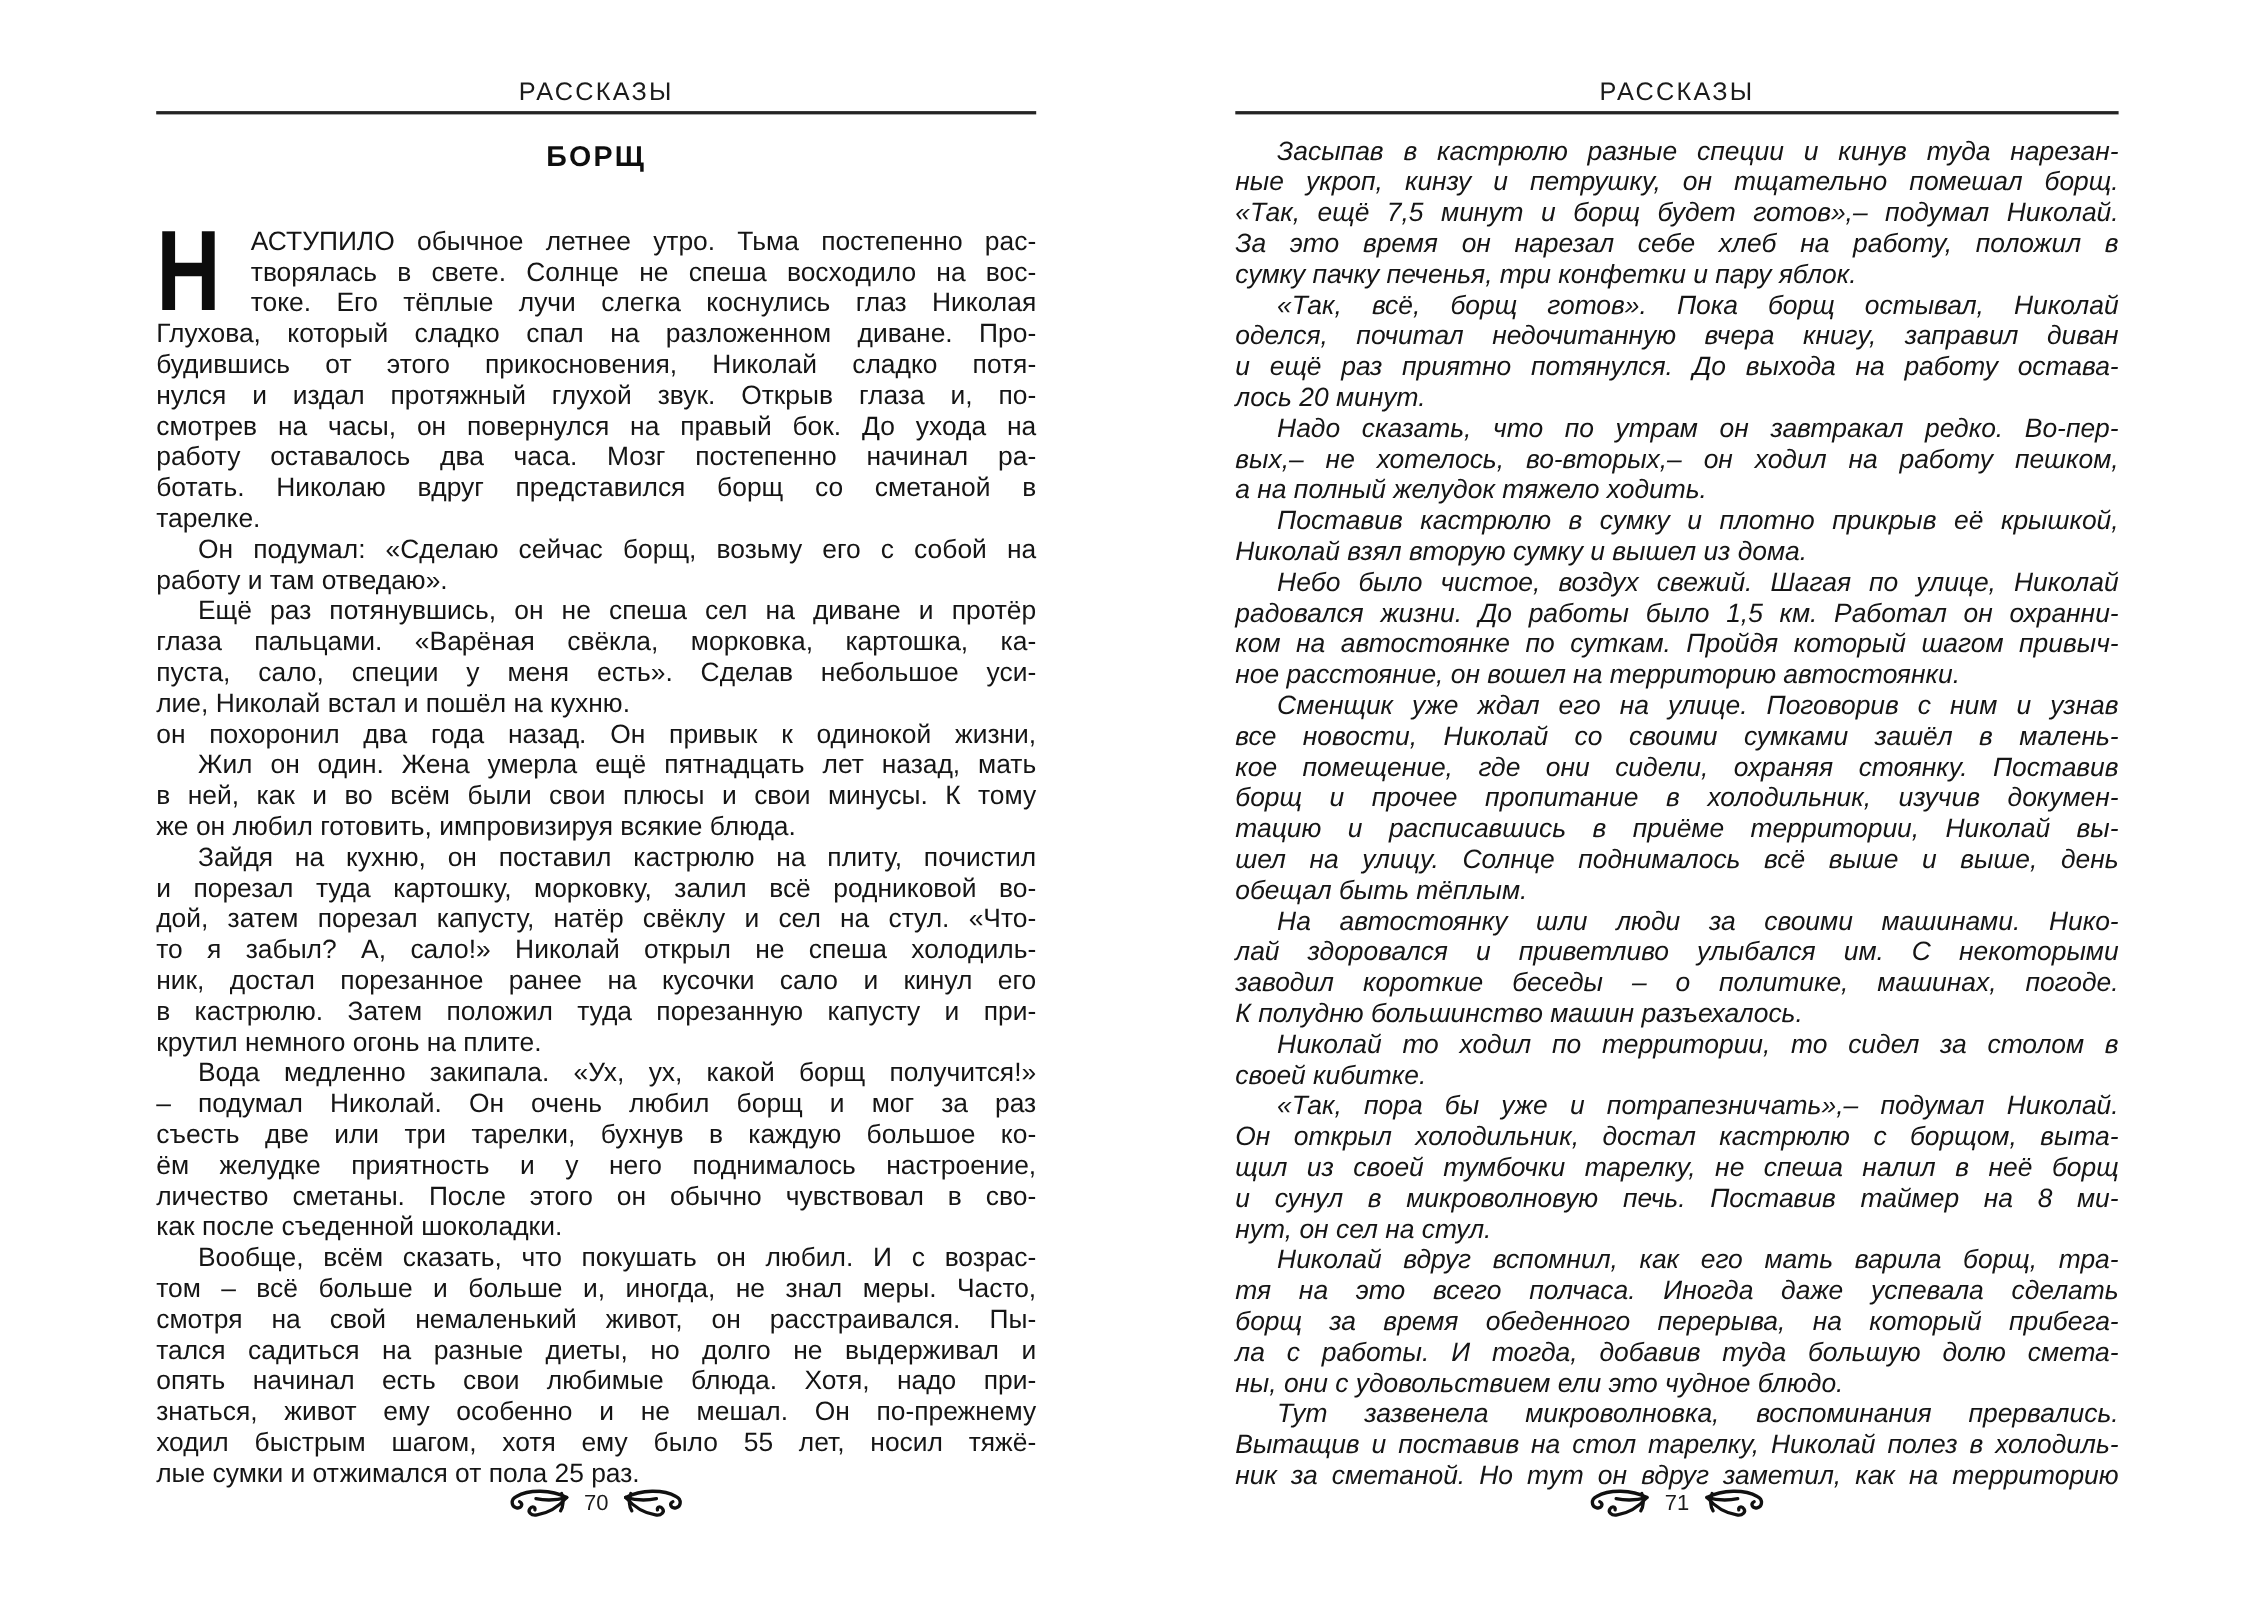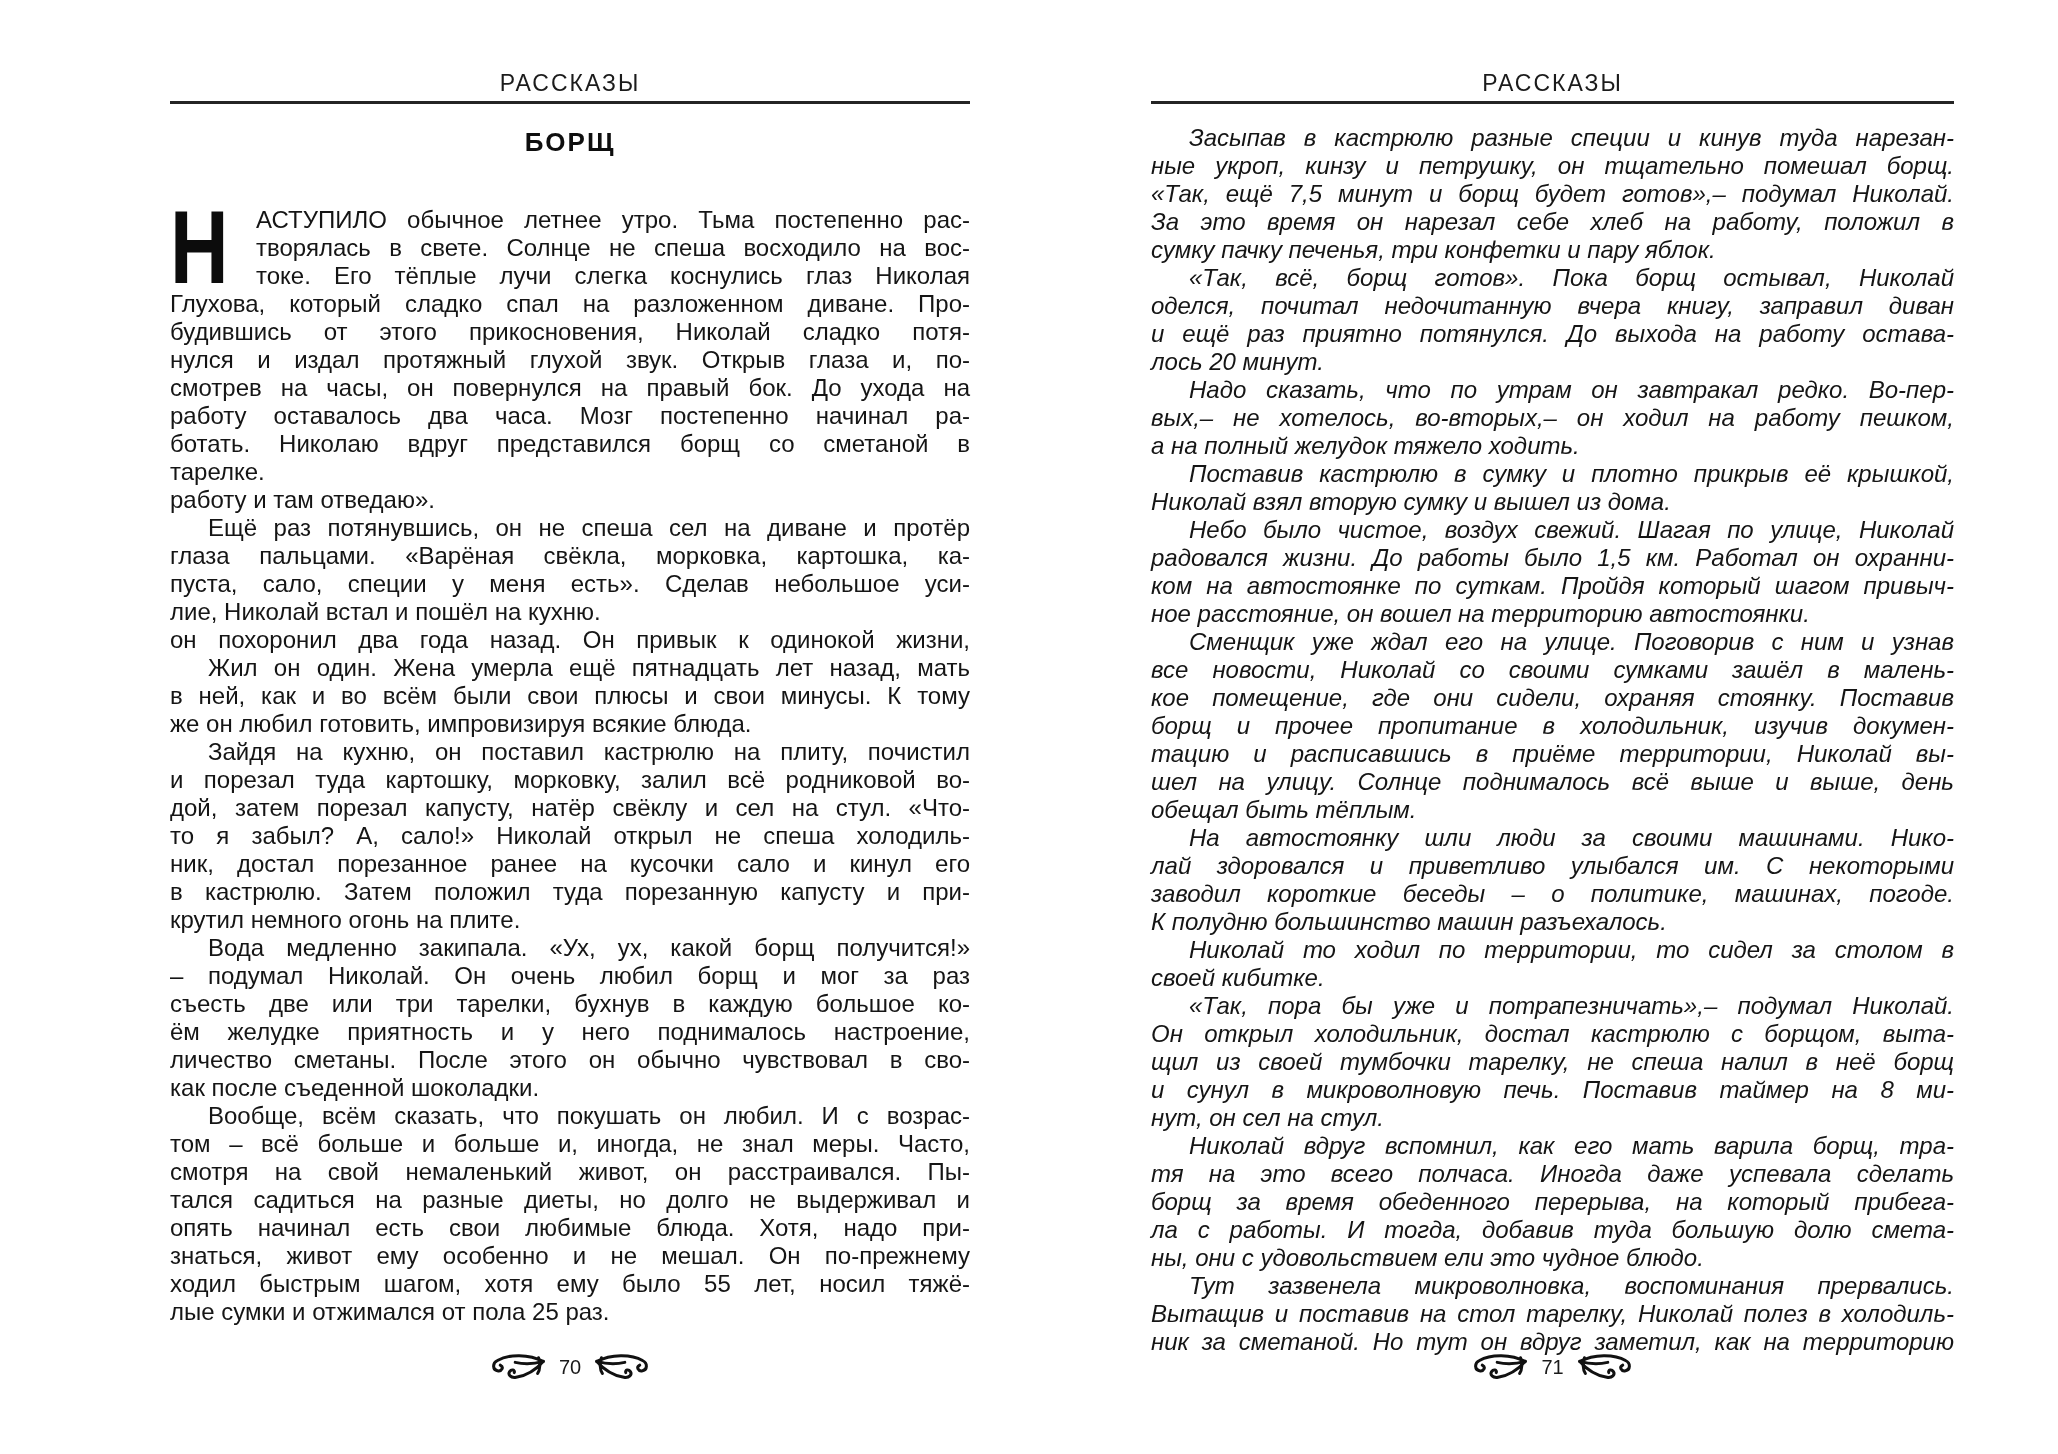--- a/index.html
+++ b/index.html
@@ -1,18 +1,18 @@
 <!DOCTYPE html>
 <html><head>
 <meta charset="utf-8">
 <style>
   html,body{margin:0;padding:0;background:#ffffff;}
   .spread{position:relative;width:2058px;height:1454px;background:#ffffff;
           font-family:"Liberation Sans",sans-serif;color:#151515;overflow:hidden;}
-  .page{position:absolute;top:0;height:1454px;margin-left:28px;}
+  .page{position:absolute;top:0;height:1454px;}
   .page.left{left:142px;width:800px;}
   .page.right{left:1123px;width:803px;}
   .running-head{padding-top:70px;}
   .head-text{text-align:center;font-size:23px;line-height:26px;letter-spacing:2px;color:#1b1b1b;}
   .head-rule{border-bottom:3px solid #242424;margin-top:5px;}
   .story-title{margin:16px 0 0 0;text-align:center;font-size:26px;line-height:44px;
                font-weight:700;letter-spacing:2px;color:#0e0e0e;}
   .page.left .body{margin-top:42px;}
   .page.right .body{margin-top:20px;font-style:italic;}
   .para{overflow:visible;}
@@ -46,20 +46,21 @@
           <div class="line">токе. Его тёплые лучи слегка коснулись глаз Николая</div>
           <div class="line">Глухова, который сладко спал на разложенном диване. Про-</div>
           <div class="line">будившись от этого прикосновения, Николай сладко потя-</div>
           <div class="line">нулся и издал протяжный глухой звук. Открыв глаза и, по-</div>
           <div class="line">смотрев на часы, он повернулся на правый бок. До ухода на</div>
           <div class="line">работу оставалось два часа. Мозг постепенно начинал ра-</div>
           <div class="line">ботать. Николаю вдруг представился борщ со сметаной в</div>
           <div class="line endline">тарелке.</div>
         </div>
         <div class="para">
+          <div class="line indent">Он подумал: «Сделаю сейчас борщ, возьму его с собой на</div>
           <div class="line endline">работу и там отведаю».</div>
         </div>
         <div class="para">
           <div class="line indent">Ещё раз потянувшись, он не спеша сел на диване и протёр</div>
           <div class="line">глаза пальцами. «Варёная свёкла, морковка, картошка, ка-</div>
           <div class="line">пуста, сало, специи у меня есть». Сделав небольшое уси-</div>
           <div class="line endline">лие, Николай встал и пошёл на кухню.</div>
         </div>
         <div class="para">
           <div class="line">он похоронил два года назад. Он привык к одинокой жизни,</div>

